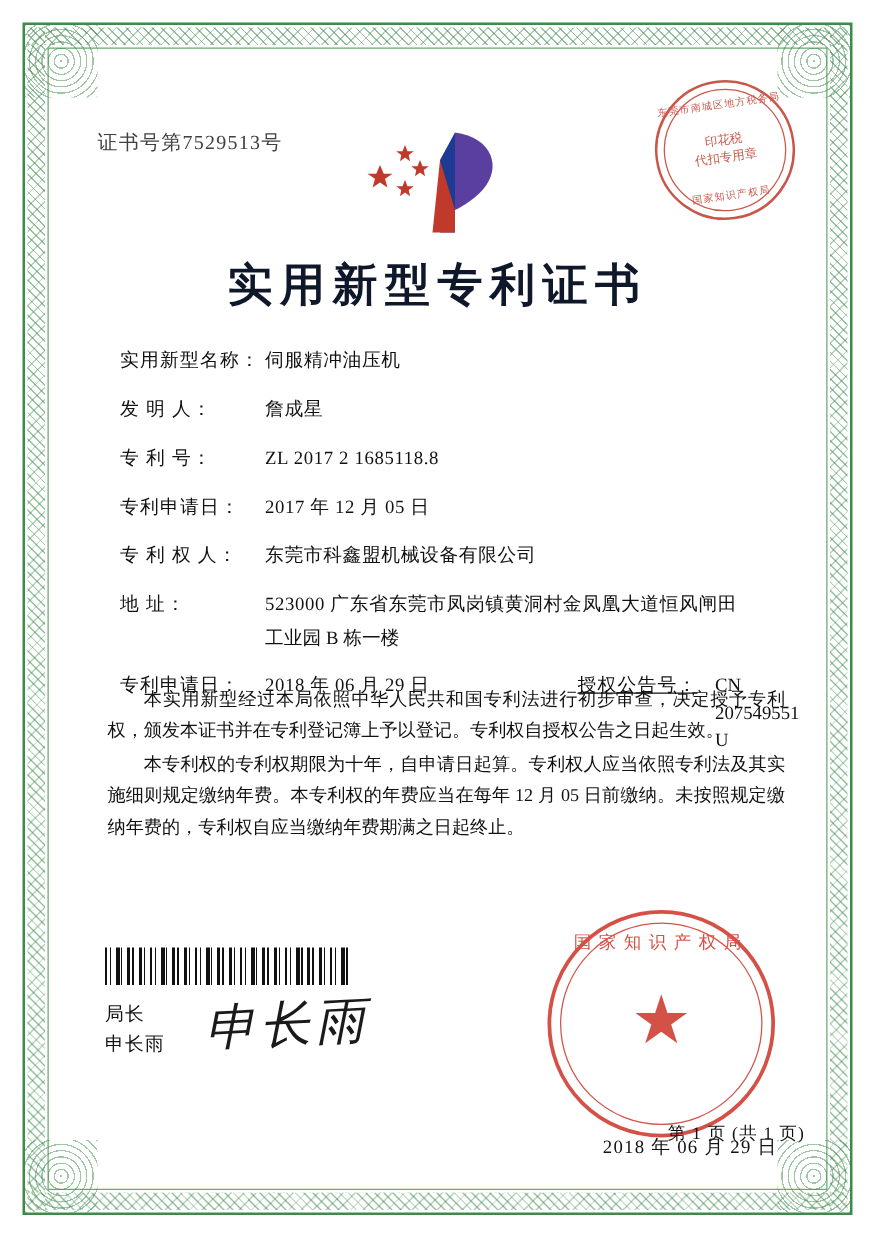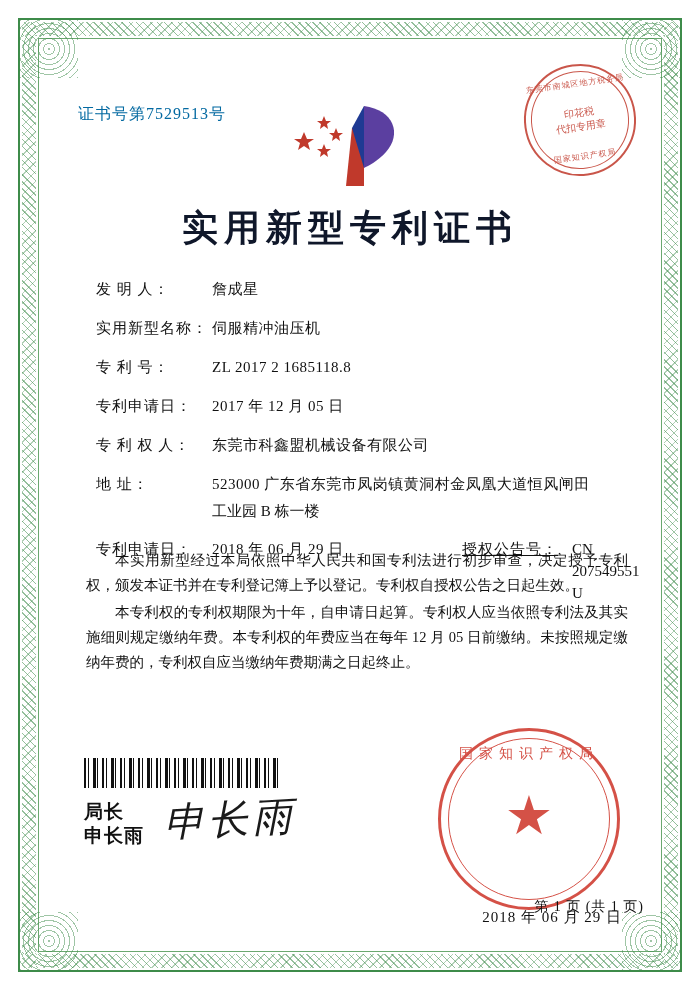--- a/index.html
+++ b/index.html
@@ -78,21 +78,21 @@
     top: 56px;
     right: 56px;
     bottom: 56px;
   }
 
   .cert-no {
     position: absolute;
     left: 22px;
     top: 48px;
     font-size: 16px;
-    color: #0369a1;
+    color: #404040;
     letter-spacing: 1px;
     white-space: nowrap;
   }
 
   
   .emblem {
     position: absolute;
     left: 234px;
     top: 44px;
     width: 130px;
@@ -217,25 +217,24 @@
       90deg,
       #111 0 2px, #fff 2px 4px, #111 4px 5px, #fff 5px 9px,
       #111 9px 12px, #fff 12px 13px, #111 13px 14px, #fff 14px 18px
     );
   }
 
   .signature-block {
     position: absolute;
     left: 28px;
     top: 744px;
-    font-size: 19px;
+    font-size: 15px;
     line-height: 24px;
     color: #111;
     letter-spacing: 1px;
-    font-weight: bold;
   }
   .handwriting {
     position: absolute;
     left: 108px;
     top: 736px;
     font-size: 40px;
     font-family: "DejaVu Serif", serif;
     font-style: italic;
     color: #1a1a1a;
     letter-spacing: 4px;
@@ -339,27 +338,27 @@
         <div>代扣专用章</div>
       </div>
       <div class="arc-bottom">国家知识产权局</div>
     </div>
 
     <div class="doc-title">实用新型专利证书</div>
 
     <div class="fields">
 
       <div class="field-row">
+        <div class="field-label">实用新型名称：</div>
+        <div class="field-value">伺服精冲油压机</div>
+      </div>
+
+      <div class="field-row">
         <div class="field-label">发 明 人：</div>
         <div class="field-value">詹成星</div>
-      </div>
-
-      <div class="field-row">
-        <div class="field-label">实用新型名称：</div>
-        <div class="field-value">伺服精冲油压机</div>
       </div>
 
       <div class="field-row">
         <div class="field-label">专 利 号：</div>
         <div class="field-value">ZL 2017 2 1685118.8</div>
       </div>
 
       <div class="field-row">
         <div class="field-label">专利申请日：</div>
         <div class="field-value">2017 年 12 月 05 日</div>

